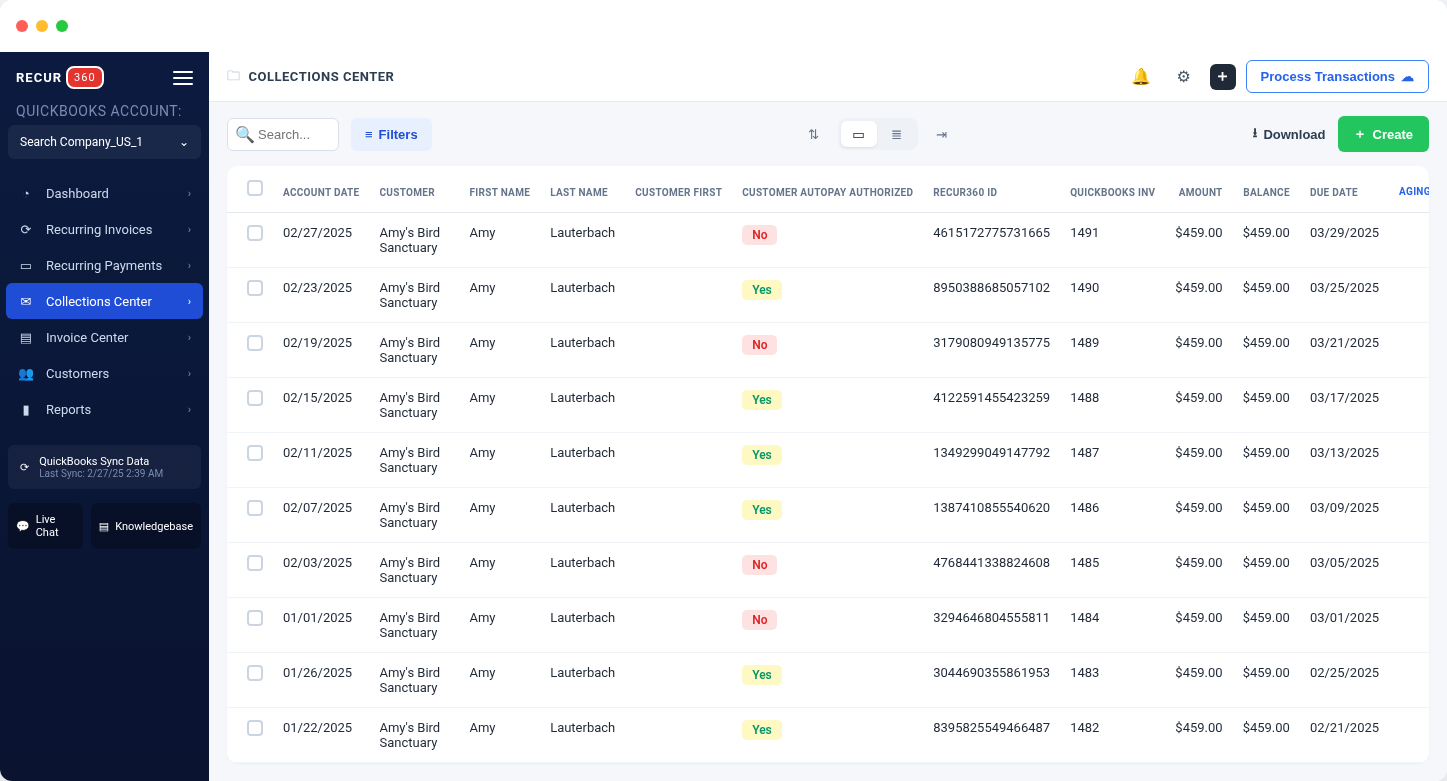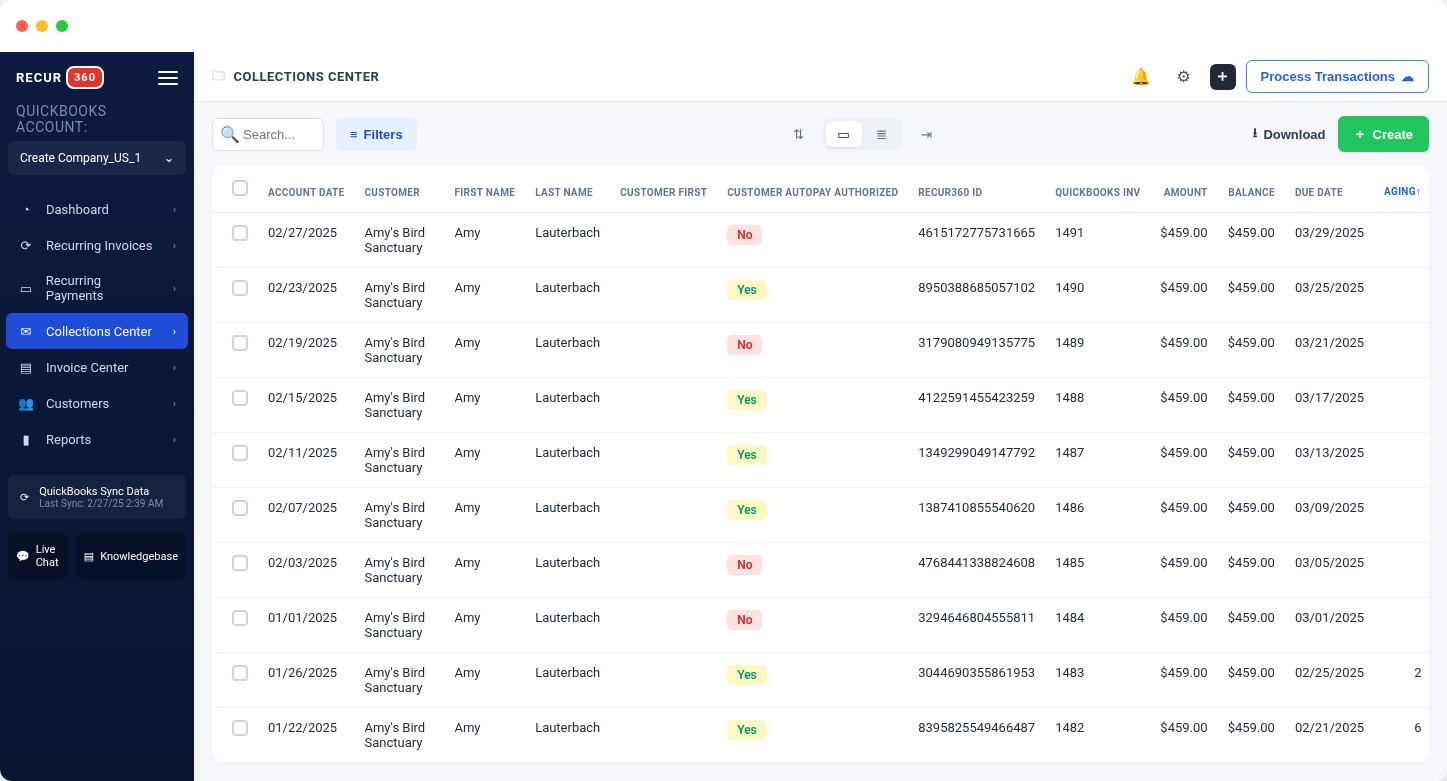--- a/index.html
+++ b/index.html
@@ -9,24 +9,24 @@
 
 .titlebar { height: 52px; display: flex; align-items: center; padding: 0 16px; gap: 8px; background: #fff; }
 .titlebar .dot { width: 12px; height: 12px; border-radius: 50%; }
 .dot.red { background: #ff5f57; }
 .dot.yellow { background: #febc2e; }
 .dot.green { background: #28c840; }
 
 .app { flex: 1; display: flex; overflow: hidden; }
 
 
-.sidebar { width: 194px; background: linear-gradient(180deg, #0b1b3f 0%, #0a1330 100%); color: #fff; display: flex; flex-direction: column; font-size: 13px; }
+.sidebar { width: 209px; background: linear-gradient(180deg, #0b1b3f 0%, #0a1330 100%); color: #fff; display: flex; flex-direction: column; font-size: 13px; }
 .sidebar-top { display: flex; align-items: center; justify-content: space-between; padding: 14px 16px; }
 .logo { display: flex; align-items: center; gap: 4px; font-weight: 700; letter-spacing: 1px; }
-.logo-badge { background: #e3342f; border-radius: 8px; padding: 3px 6px; font-size: 11px; font-weight: 700; color:#fff; border: 2px solid #fff; }
+.logo-badge { background: #e3342f; border-radius: 8px; padding: 3px 6px; font-size: 11px; font-weight: 400; color:#fff; border: 2px solid #fff; }
 .hamburger { width: 20px; height: 14px; display: flex; flex-direction: column; justify-content: space-between; cursor: pointer; }
 .hamburger span { display: block; height: 2px; background: #fff; border-radius: 2px; }
 
 .qb-label { padding: 0 16px; font-size: 14px; color: #7a8bb3; letter-spacing: 0.5px; }
 .account-select { margin: 6px 8px 12px; background: rgba(255,255,255,0.06); border-radius: 6px; padding: 10px 12px; display: flex; align-items: center; justify-content: space-between; cursor: pointer; font-size: 12px; }
 
 .nav { padding: 4px 6px; }
 .nav-item { display: flex; align-items: center; gap: 12px; padding: 10px 12px; border-radius: 6px; cursor: pointer; color: #cfd8ec; position: relative; }
 .nav-item .chev { margin-left: auto; font-size: 11px; color: #7a8bb3; }
 .nav-item.active { background: #1f4dd6; color: #fff; }
@@ -98,21 +98,21 @@
         </div>
         <div class="hamburger">
             <span></span>
             <span></span>
             <span></span>
           </div>
       </div>
 
       <div class="qb-label">QUICKBOOKS ACCOUNT:</div>
       <div class="account-select">
-        <span>Create Company_US_1</span>
+        <span>Search Company_US_1</span>
         <span>⌄</span>
       </div>
 
       <nav class="nav" id="nav">
           <div class="nav-item">
             <span class="nav-icon">◔</span>
   <span>Dashboard</span>
   <span class="chev">›</span>
           </div>
           <div class="nav-item">

